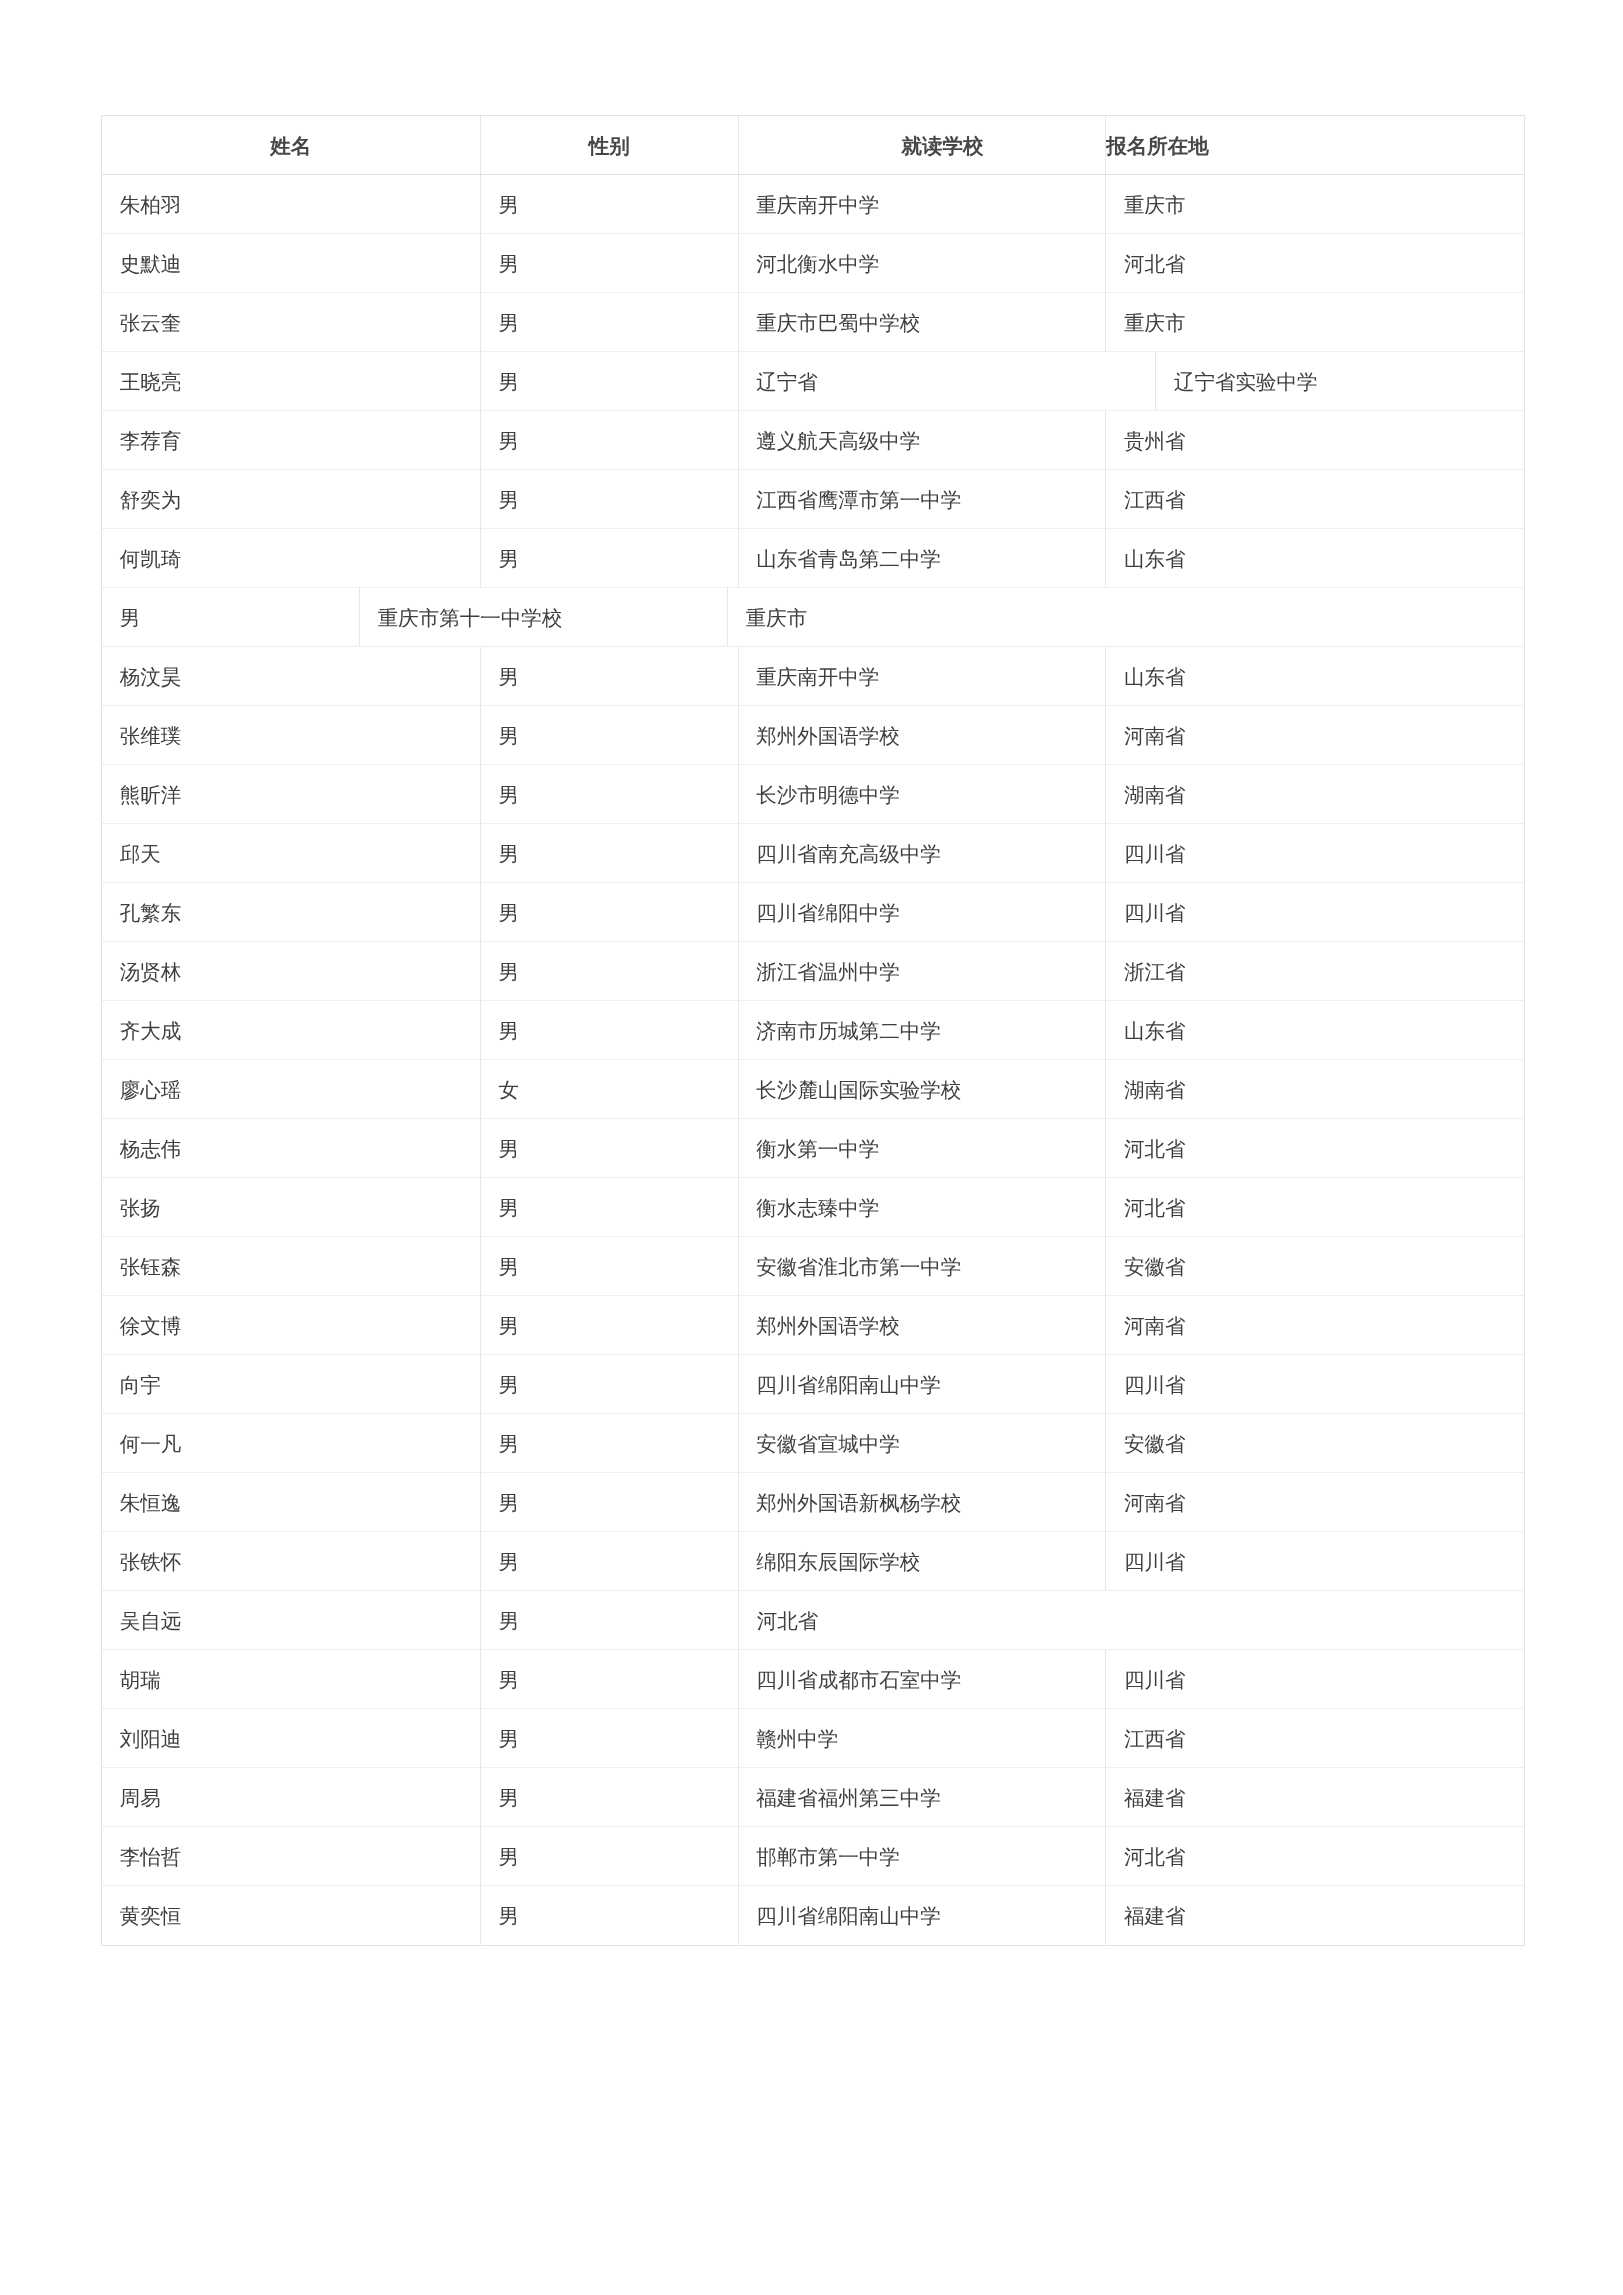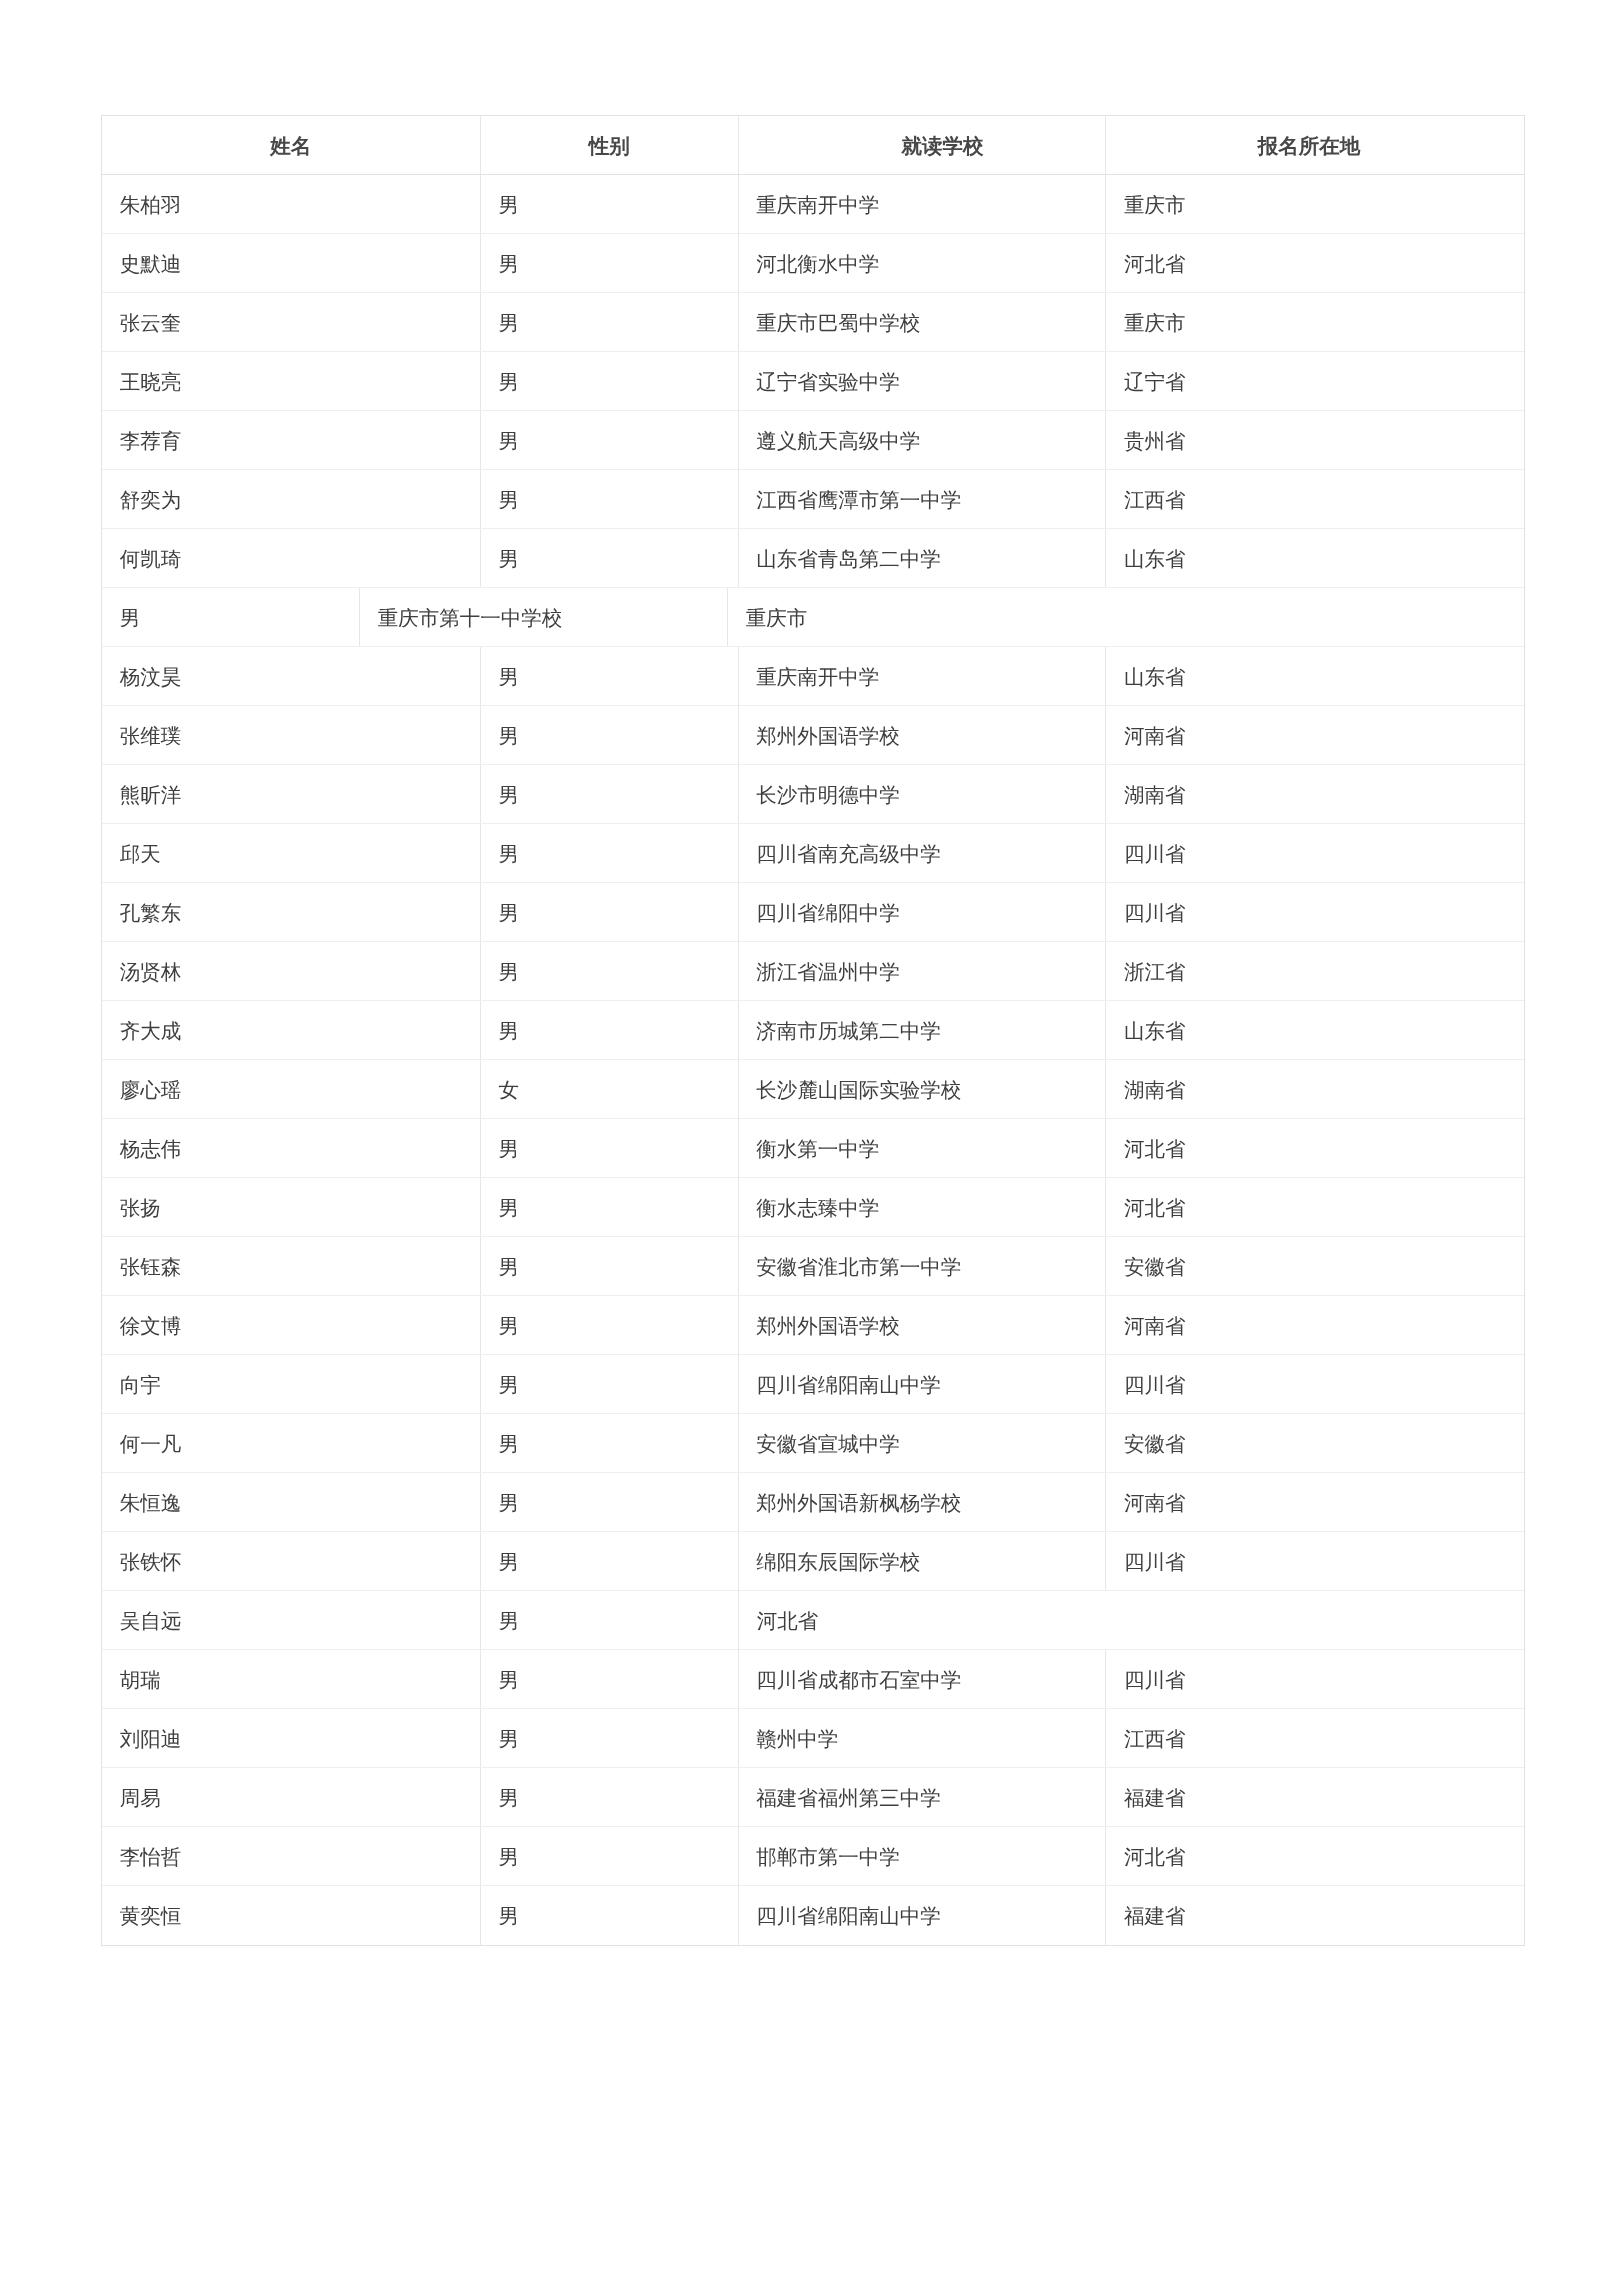--- a/index.html
+++ b/index.html
@@ -44,21 +44,21 @@
   .td:last-child,.th:last-child{border-right:none;}
   .c1{width:379px;}
   .c2{width:258px;}
   .c3{width:368px;padding-left:41px;}
   .c4{width:418px;}
   .th{
     font-weight:bold;
     color:var(--header-text);
     text-align:center;
   }
-  .th.c4{text-align:center;padding-right:12.3px;}
+  .th.c4{text-align:left;padding-right:12.3px;}
   .td{padding-left:17.7px;text-align:left;color:var(--text);}
 </style>
 </head>
 <body>
 
 <div class="page">
   <div class="tbl">
     <div class="tr thead">
       <div class="th c1">姓名</div>
       <div class="th c2">性别</div>
@@ -80,22 +80,22 @@
   </div>
         <div class="tr">
     <div class="td c1">张云奎</div>
     <div class="td c2">男</div>
     <div class="td c3">重庆市巴蜀中学校</div>
     <div class="td c4">重庆市</div>
   </div>
         <div class="tr">
     <div class="td c1">王晓亮</div>
     <div class="td c2">男</div>
+    <div class="td c4">辽宁省</div>
     <div class="td c3">辽宁省实验中学</div>
-    <div class="td c4">辽宁省</div>
   </div>
         <div class="tr">
     <div class="td c1">李荐育</div>
     <div class="td c2">男</div>
     <div class="td c3">遵义航天高级中学</div>
     <div class="td c4">贵州省</div>
   </div>
         <div class="tr">
     <div class="td c1">舒奕为</div>
     <div class="td c2">男</div>

